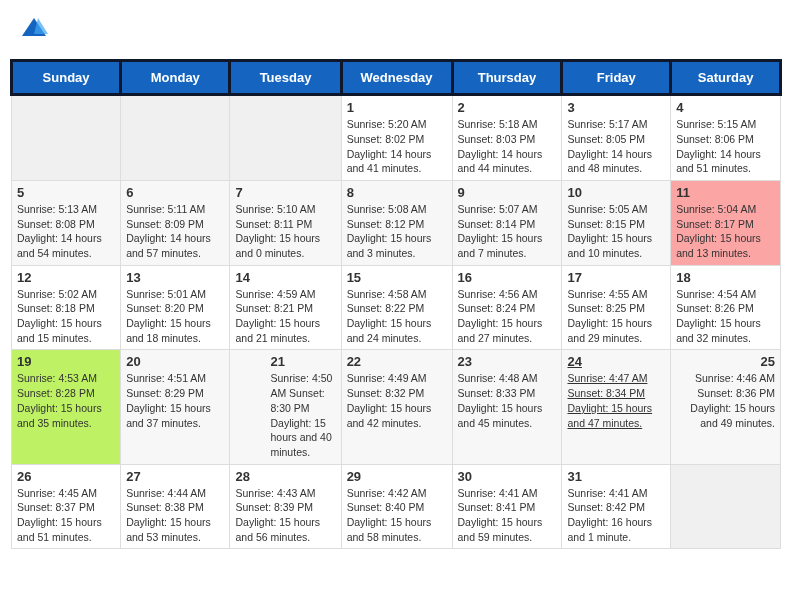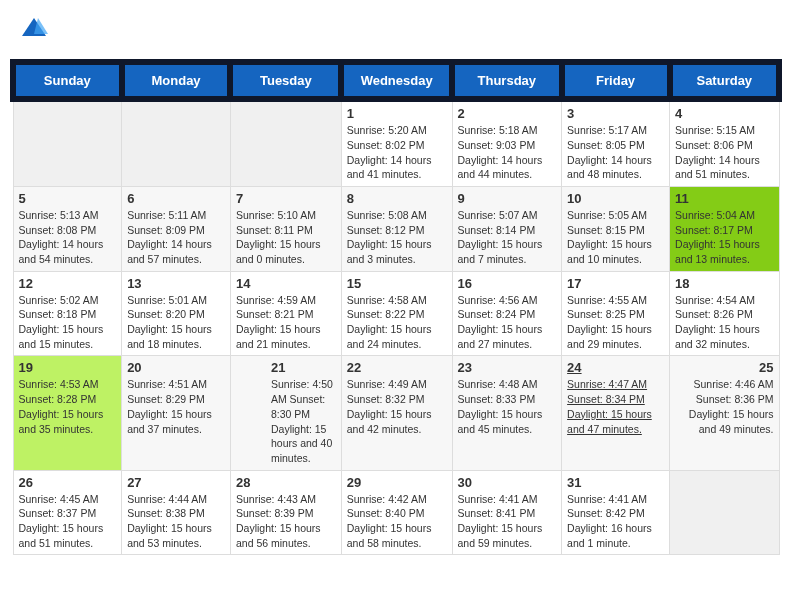--- a/index.html
+++ b/index.html
@@ -50,21 +50,21 @@
       border-collapse: collapse;
       border: 1px solid #ccc;
     }
     .calendar th {
       background: #1565c0;
       color: #fff;
       font-size: 13px;
       font-weight: bold;
       text-align: center;
       padding: 8px 4px;
-      border: 6px solid #0f172a;
+      border: 3px solid #0f172a;
     }
     .calendar td {
       vertical-align: top;
       border: 1px solid #ddd;
       padding: 4px 5px;
       width: 113px;
       min-height: 80px;
       background: #fff;
       font-size: 11px;
       color: #333;
@@ -132,21 +132,21 @@
         <td class="empty-cell"></td>
         <td>
           <span class="day-number">1</span>
           <div class="day-info">Sunrise: 5:20 AM
 Sunset: 8:02 PM
 Daylight: 14 hours and 41 minutes.</div>
         </td>
         <td>
           <span class="day-number">2</span>
           <div class="day-info">Sunrise: 5:18 AM
-Sunset: 9:03 PM
+Sunset: 8:03 PM
 Daylight: 14 hours and 44 minutes.</div>
         </td>
         <td>
           <span class="day-number">3</span>
           <div class="day-info">Sunrise: 5:17 AM
 Sunset: 8:05 PM
 Daylight: 14 hours and 48 minutes.</div>
         </td>
         <td>
           <span class="day-number">4</span>
@@ -185,21 +185,21 @@
           <div class="day-info">Sunrise: 5:07 AM
 Sunset: 8:14 PM
 Daylight: 15 hours and 7 minutes.</div>
         </td>
         <td style="background: rgb(247, 247, 247); margin-top: 24px;">
           <span class="day-number">10</span>
           <div class="day-info">Sunrise: 5:05 AM
 Sunset: 8:15 PM
 Daylight: 15 hours and 10 minutes.</div>
         </td>
-        <td style="background: #84cc16;">
+        <td style="background: #fca5a5;">
           <span class="day-number">11</span>
           <div class="day-info">Sunrise: 5:04 AM
 Sunset: 8:17 PM
 Daylight: 15 hours and 13 minutes.</div>
         </td>
       </tr>
       <tr>
         <td>
           <span class="day-number">12</span>
           <div class="day-info">Sunrise: 5:02 AM

